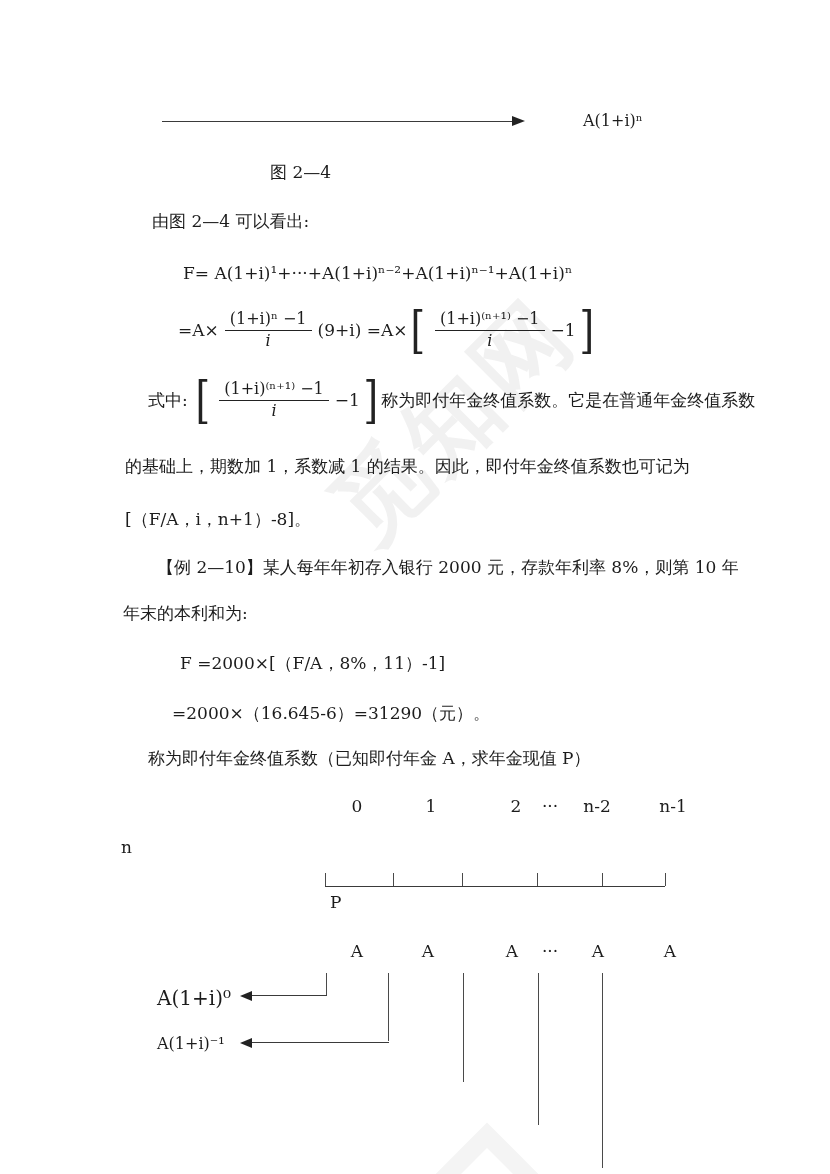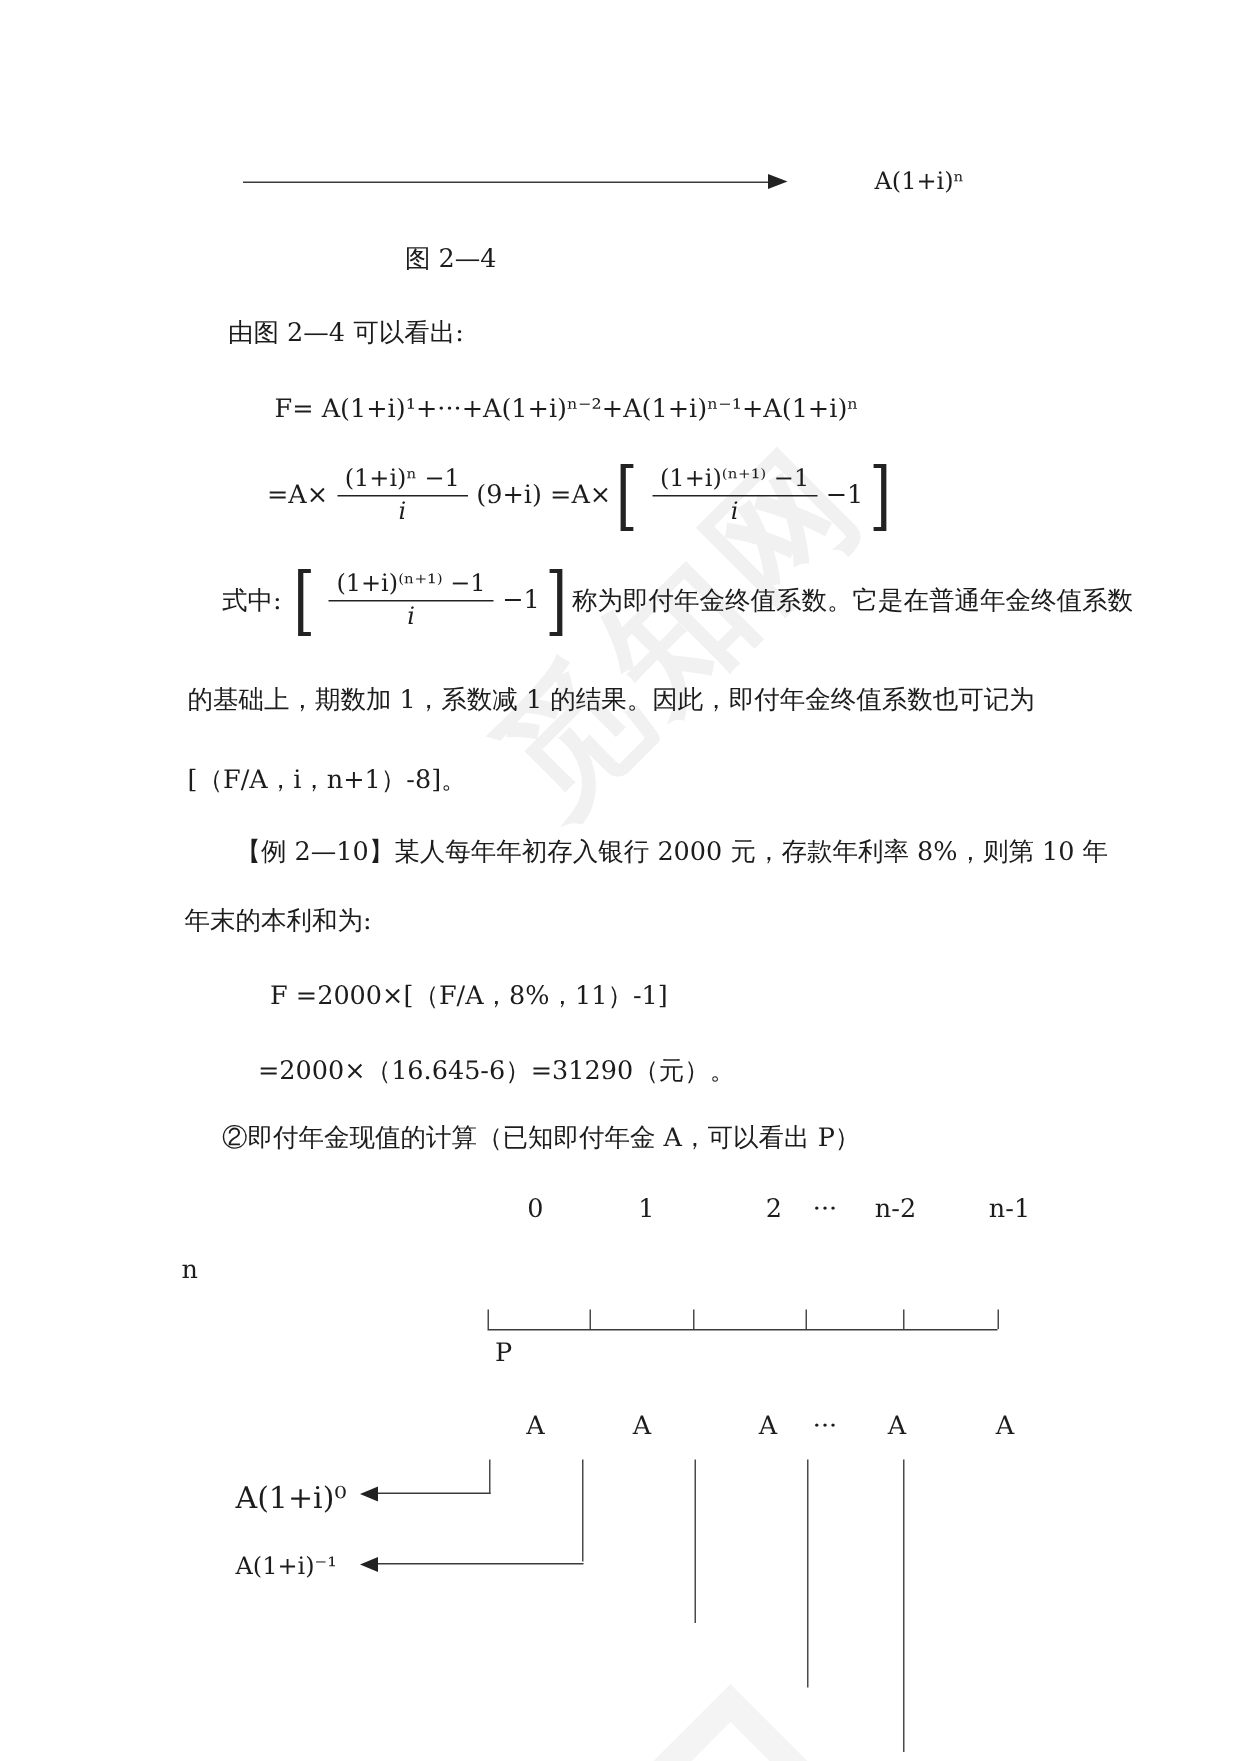--- a/index.html
+++ b/index.html
@@ -85,21 +85,21 @@
     <span>称为即付年金终值系数。它是在普通年金终值系数</span>
   </div>
   <div class="abs" style="left:125px; top:455px;">的基础上，期数加 1，系数减 1 的结果。因此，即付年金终值系数也可记为</div>
   <div class="abs" style="left:125px; top:508px;">[（F/A，i，n+1）-8]。</div>
 
   <div class="abs" style="left:157px; top:556px;">【例 2—10】某人每年年初存入银行 2000 元，存款年利率 8%，则第 10 年</div>
   <div class="abs" style="left:123px; top:602px;">年末的本利和为:</div>
   <div class="abs" style="left:180px; top:652px;">F =2000×[（F/A，8%，11）-1]</div>
   <div class="abs" style="left:172px; top:702px;">=2000×（16.645-6）=31290（元）。</div>
 
-  <div class="abs" style="left:148px; top:747px;">②即付年金现值的计算（已知即付年金 A，可以看出 P）</div>
+  <div class="abs" style="left:148px; top:747px;">称为即付年金终值系数（已知即付年金 A，求年金现值 P）</div>
 
   <span class="timelabel" style="left:357px; top:796px;">0</span>
   <span class="timelabel" style="left:431px; top:796px;">1</span>
   <span class="timelabel" style="left:516px; top:796px;">2</span>
   <span class="timelabel" style="left:550px; top:796px;">···</span>
   <span class="timelabel" style="left:597px; top:796px;">n-2</span>
   <span class="timelabel" style="left:673px; top:796px;">n-1</span>
 
   <div class="abs" style="left:121px; top:837px;">n</div>
 

